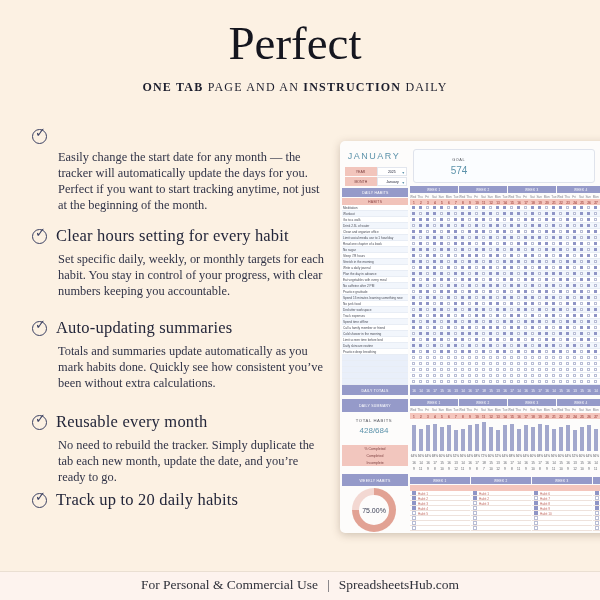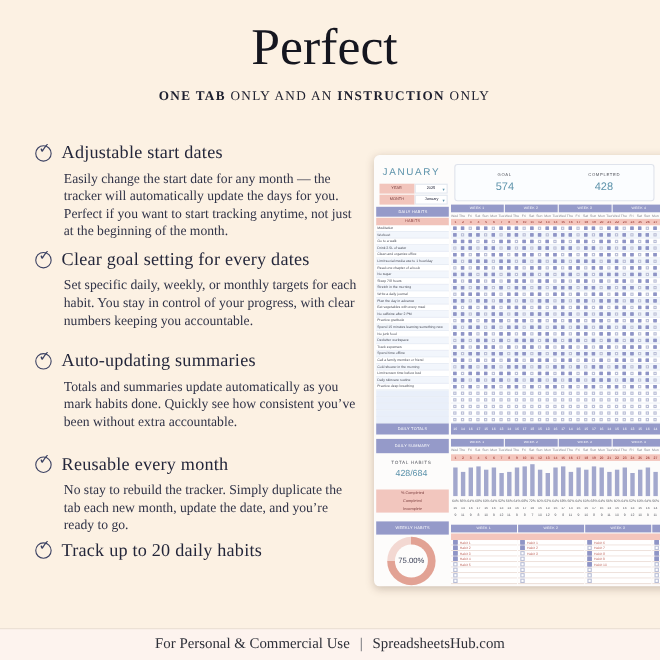--- a/index.html
+++ b/index.html
@@ -126,58 +126,57 @@
   .wcol { width:60px; margin-right:1px; background:#fdf4f0; }
   .wrow { display:flex; align-items:center; height:5px; background:#fff;
     border-bottom:.5px solid #eee2dc; padding-left:2px; gap:2px; }
   .wrow span { font-size:7px; transform:scale(.45); transform-origin:0 50%;
     white-space:nowrap; color:#c26b62; }
 </style>
 </head>
 <body>
 
 <div class="page-title">Perfect</div>
-<div class="page-subtitle" id="subtitle"><b>ONE TAB</b><span> ONLY AND AN </span><b>INSTRUCTION</b><span> ONLY</span></div>
+<div class="page-subtitle" id="subtitle"><b>ONE TAB</b><span> PAGE AND AN </span><b>INSTRUCTION</b><span> DAILY</span></div>
 
 <div class="features" id="features">
     <div class="feature" style="top: 129px;">
       <div class="f-head">
         <span class="f-icon">
           <i>✓</i>
         </span>
-        <div class="f-title">Adjustable start dates</div>
       </div>
       <div class="f-desc">Easily change the start date for any month — the tracker will automatically update the days for you. Perfect if you want to start tracking anytime, not just at the beginning of the month.</div>
     </div>
     <div class="feature" style="top: 226px;">
       <div class="f-head">
         <span class="f-icon">
           <i>✓</i>
         </span>
-        <div class="f-title">Clear goal setting for every dates</div>
+        <div class="f-title">Clear hours setting for every habit</div>
       </div>
       <div class="f-desc">Set specific daily, weekly, or monthly targets for each habit. You stay in control of your progress, with clear numbers keeping you accountable.</div>
     </div>
     <div class="feature" style="top: 318px;">
       <div class="f-head">
         <span class="f-icon">
           <i>✓</i>
         </span>
         <div class="f-title">Auto-updating summaries</div>
       </div>
-      <div class="f-desc">Totals and summaries update automatically as you mark habits done. Quickly see how consistent you’ve been without extra accountable.</div>
+      <div class="f-desc">Totals and summaries update automatically as you mark habits done. Quickly see how consistent you’ve been without extra calculations.</div>
     </div>
     <div class="feature" style="top: 412px;">
       <div class="f-head">
         <span class="f-icon">
           <i>✓</i>
         </span>
         <div class="f-title">Reusable every month</div>
       </div>
-      <div class="f-desc">No stay to rebuild the tracker. Simply duplicate the tab each new month, update the date, and you’re ready to go.</div>
+      <div class="f-desc">No need to rebuild the tracker. Simply duplicate the tab each new month, update the date, and you’re ready to go.</div>
     </div>
     <div class="feature" style="top: 490px;">
       <div class="f-head">
         <span class="f-icon">
           <i>✓</i>
         </span>
         <div class="f-title">Track up to 20 daily habits</div>
       </div>
     </div>
   </div>
@@ -315,24 +314,20 @@
     </div>
   <div class="donut">
       <span>75.00%</span>
     </div>
 
   <div class="goalbox">
     <div class="goalhalf">
       <span class="lab">GOAL</span>
       <span class="val">574</span>
     </div>
-    <div class="goalhalf">
-      <span class="lab">COMPLETED</span>
-      <span class="val">428</span>
-    </div>
   </div>
   <div class="rowflex" style="top:45px" id="g-weeks">
       <div class="wk" style="width: 48px;">
         <span>WEEK 1</span>
       </div>
       <div class="wk" style="width: 48px;">
         <span>WEEK 2</span>
       </div>
       <div class="wk" style="width: 48px;">
         <span>WEEK 3</span>

